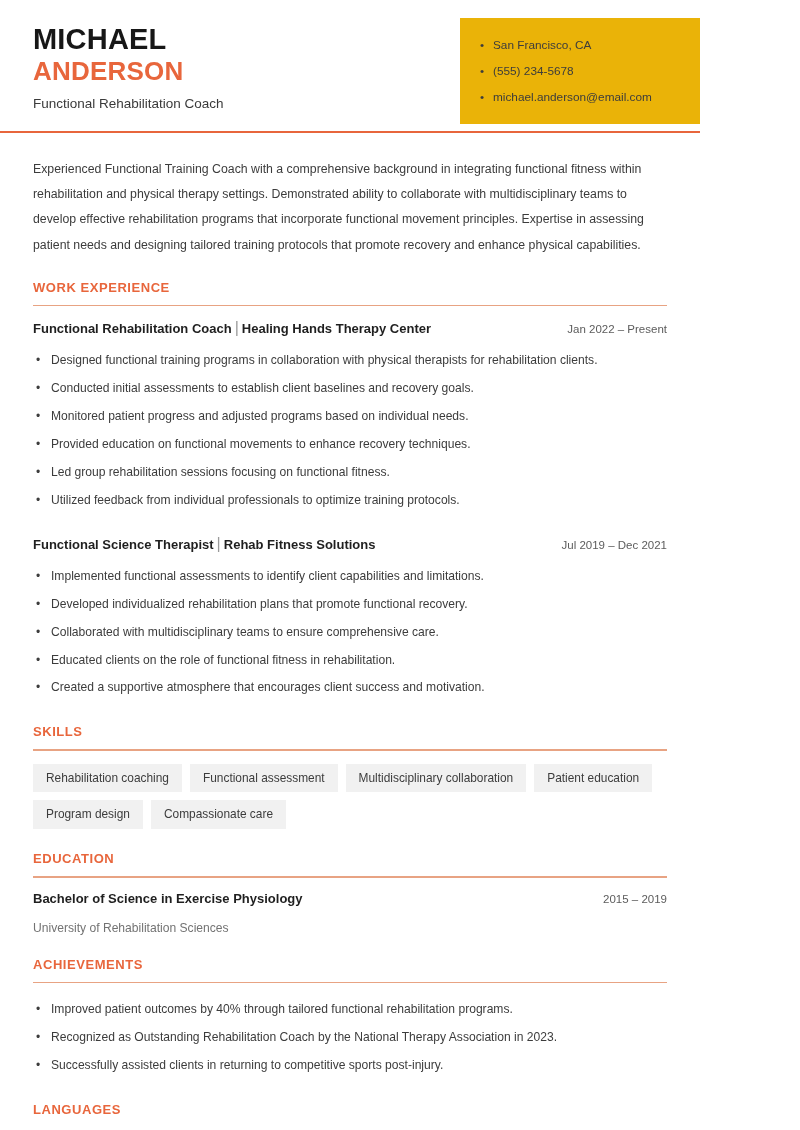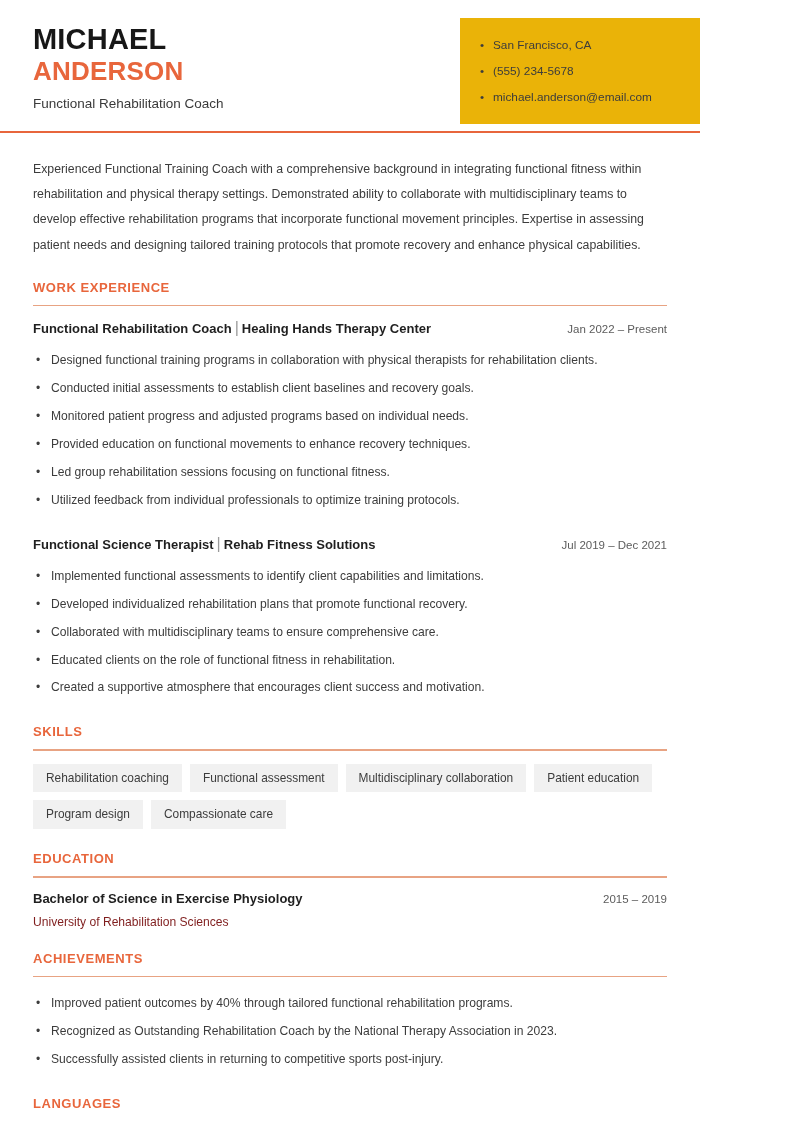--- a/index.html
+++ b/index.html
@@ -166,22 +166,22 @@
 
   .entry-date {
     font-size: 11.5px;
     color: #5c5c5c;
     white-space: nowrap;
     flex-shrink: 0;
   }
 
   .entry-sub {
     font-size: 12.1px;
-    color: #7f1d1d;
-    margin-top: 9px;
+    color: #737373;
+    margin-top: 15px;
   }
 
   .bullets {
     list-style: none;
     margin-top: 10px;
   }
 
   .bullet {
     font-size: 12.1px;
     color: #3c3c3c;

